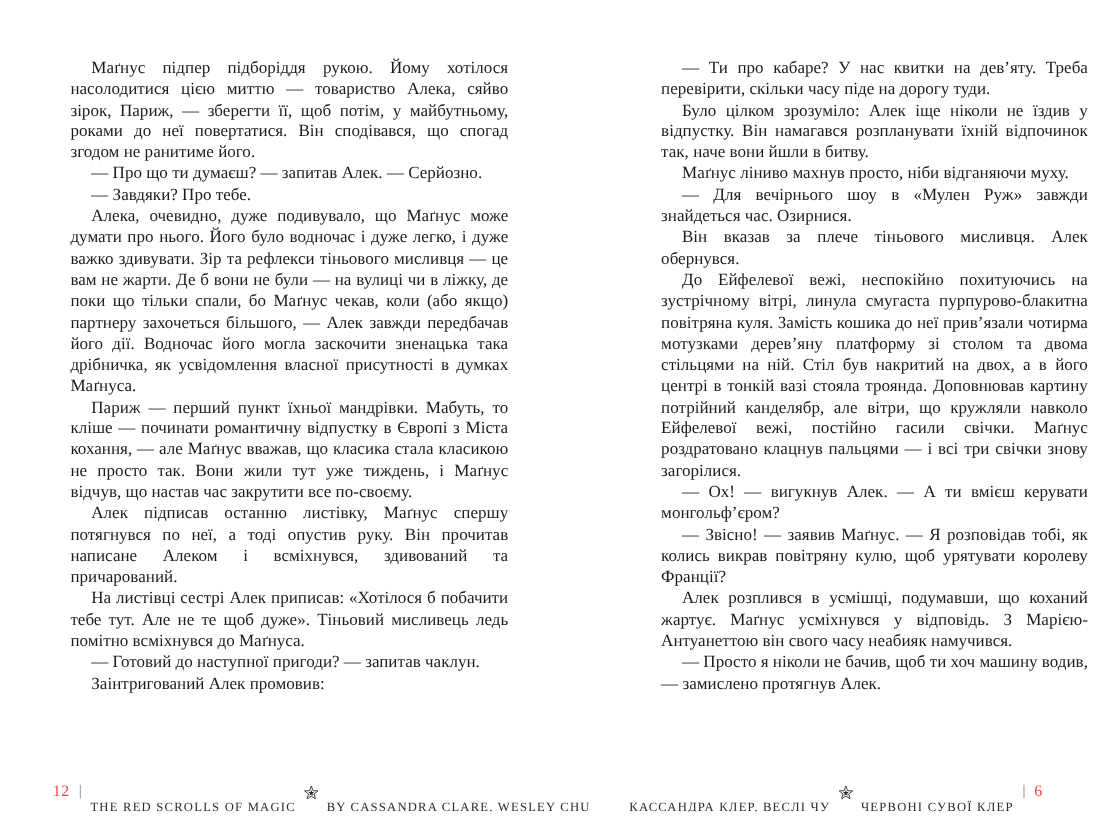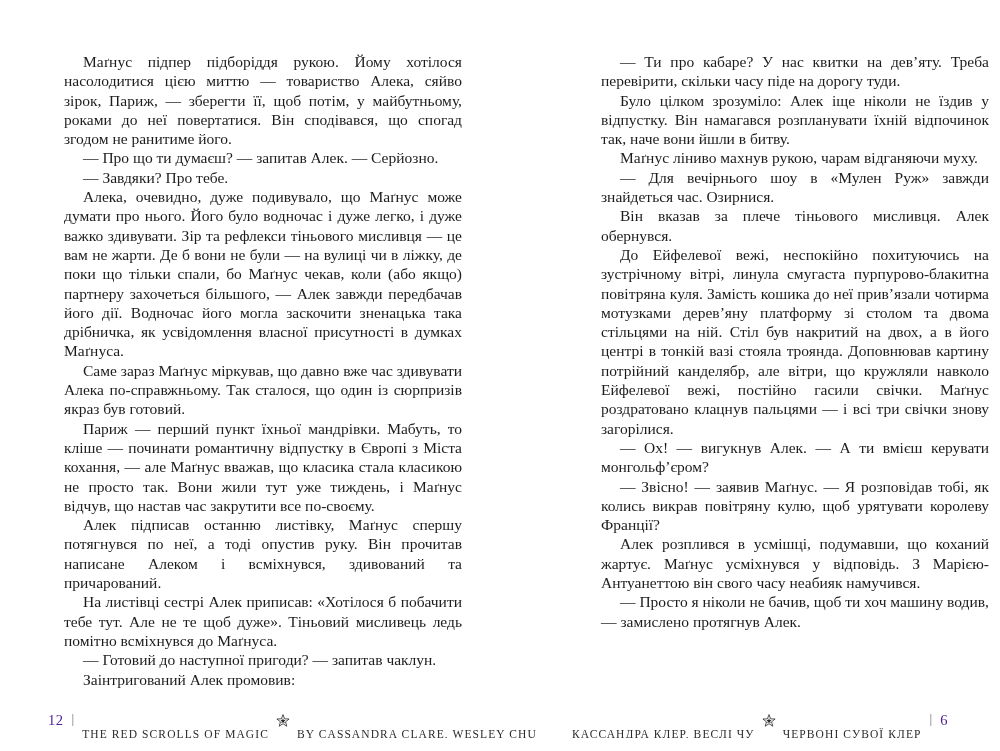--- a/index.html
+++ b/index.html
@@ -43,21 +43,21 @@
   .footer.left  { left: 48px; }
   .footer.right { right: 52px; }
   .caps {
     font-size: 11.5px;
     letter-spacing: 1.1px;
     color: #2b2b2b;
     margin-top: 28px;
   }
   .pagenum {
     font-size: 14.5px;
-    color: #4c1d95;
+    color: #ef4444;
     letter-spacing: 0.5px;
   }
   .sep {
     font-size: 13.5px;
     color: #777777;
     margin: 0 8px;
     position: relative;
     top: -1px;
   }
   .star-ornament {
@@ -72,32 +72,31 @@
 </head>
 <body>
 
 <div class="spread">
 
   <div class="page-body left" lang="uk">
       <p>Маґнус підпер підборіддя рукою. Йому хотілося насолодитися цією миттю — товариство Алека, сяйво зірок, Париж, — зберегти її, щоб потім, у майбутньому, роками до неї повертатися. Він сподівався, що спогад згодом не ранитиме його.</p>
       <p>— Про що ти думаєш? — запитав Алек. — Серйозно.</p>
       <p>— Завдяки? Про тебе.</p>
       <p>Алека, очевидно, дуже подивувало, що Маґнус може думати про нього. Його було водночас і дуже легко, і дуже важко здивувати. Зір та рефлекси тіньового мисливця — це вам не жарти. Де б вони не були — на вулиці чи в ліжку, де поки що тільки спали, бо Маґнус чекав, коли (або якщо) партнеру захочеться більшого, — Алек завжди передбачав його дії. Водночас його могла заскочити зненацька така дрібничка, як усвідомлення власної присутності в думках Маґнуса.</p>
-      <p>Саме зараз Маґнус міркував, що давно вже час здивувати Алека по-справжньому. Так сталося, що один із сюрпризів якраз був готовий.</p>
       <p>Париж — перший пункт їхньої мандрівки. Мабуть, то кліше — починати романтичну відпустку в Європі з Міста кохання, — але Маґнус вважав, що класика стала класикою не просто так. Вони жили тут уже тиждень, і Маґнус відчув, що настав час закрутити все по-своєму.</p>
       <p>Алек підписав останню листівку, Маґнус спершу потягнувся по неї, а тоді опустив руку. Він прочитав написане Алеком і всміхнувся, здивований та причарований.</p>
       <p>На листівці сестрі Алек приписав: «Хотілося б побачити тебе тут. Але не те щоб дуже». Тіньовий мисливець ледь помітно всміхнувся до Маґнуса.</p>
       <p>— Готовий до наступної пригоди? — запитав чаклун.</p>
       <p>Заінтригований Алек промовив:</p>
     </div>
 
   <div class="page-body right" lang="uk">
       <p>— Ти про кабаре? У нас квитки на дев’яту. Треба перевірити, скільки часу піде на дорогу туди.</p>
       <p>Було цілком зрозуміло: Алек іще ніколи не їздив у відпустку. Він намагався розпланувати їхній відпочинок так, наче вони йшли в битву.</p>
-      <p>Маґнус ліниво махнув рукою, чарам відганяючи муху.</p>
+      <p>Маґнус ліниво махнув просто, ніби відганяючи муху.</p>
       <p>— Для вечірнього шоу в «Мулен Руж» завжди знайдеться час. Озирнися.</p>
       <p>Він вказав за плече тіньового мисливця. Алек обернувся.</p>
       <p>До Ейфелевої вежі, неспокійно похитуючись на зустрічному вітрі, линула смугаста пурпурово-блакитна повітряна куля. Замість кошика до неї прив’язали чотирма мотузками дерев’яну платформу зі столом та двома стільцями на ній. Стіл був накритий на двох, а в його центрі в тонкій вазі стояла троянда. Доповнював картину потрійний канделябр, але вітри, що кружляли навколо Ейфелевої вежі, постійно гасили свічки. Маґнус роздратовано клацнув пальцями — і всі три свічки знову загорілися.</p>
       <p>— Ох! — вигукнув Алек. — А ти вмієш керувати монгольф’єром?</p>
       <p>— Звісно! — заявив Маґнус. — Я розповідав тобі, як колись викрав повітряну кулю, щоб урятувати королеву Франції?</p>
       <p>Алек розплився в усмішці, подумавши, що коханий жартує. Маґнус усміхнувся у відповідь. З Марією-Антуанеттою він свого часу неабияк намучився.</p>
       <p>— Просто я ніколи не бачив, щоб ти хоч машину водив, — замислено протягнув Алек.</p>
     </div>
 
   <div class="footer left">

